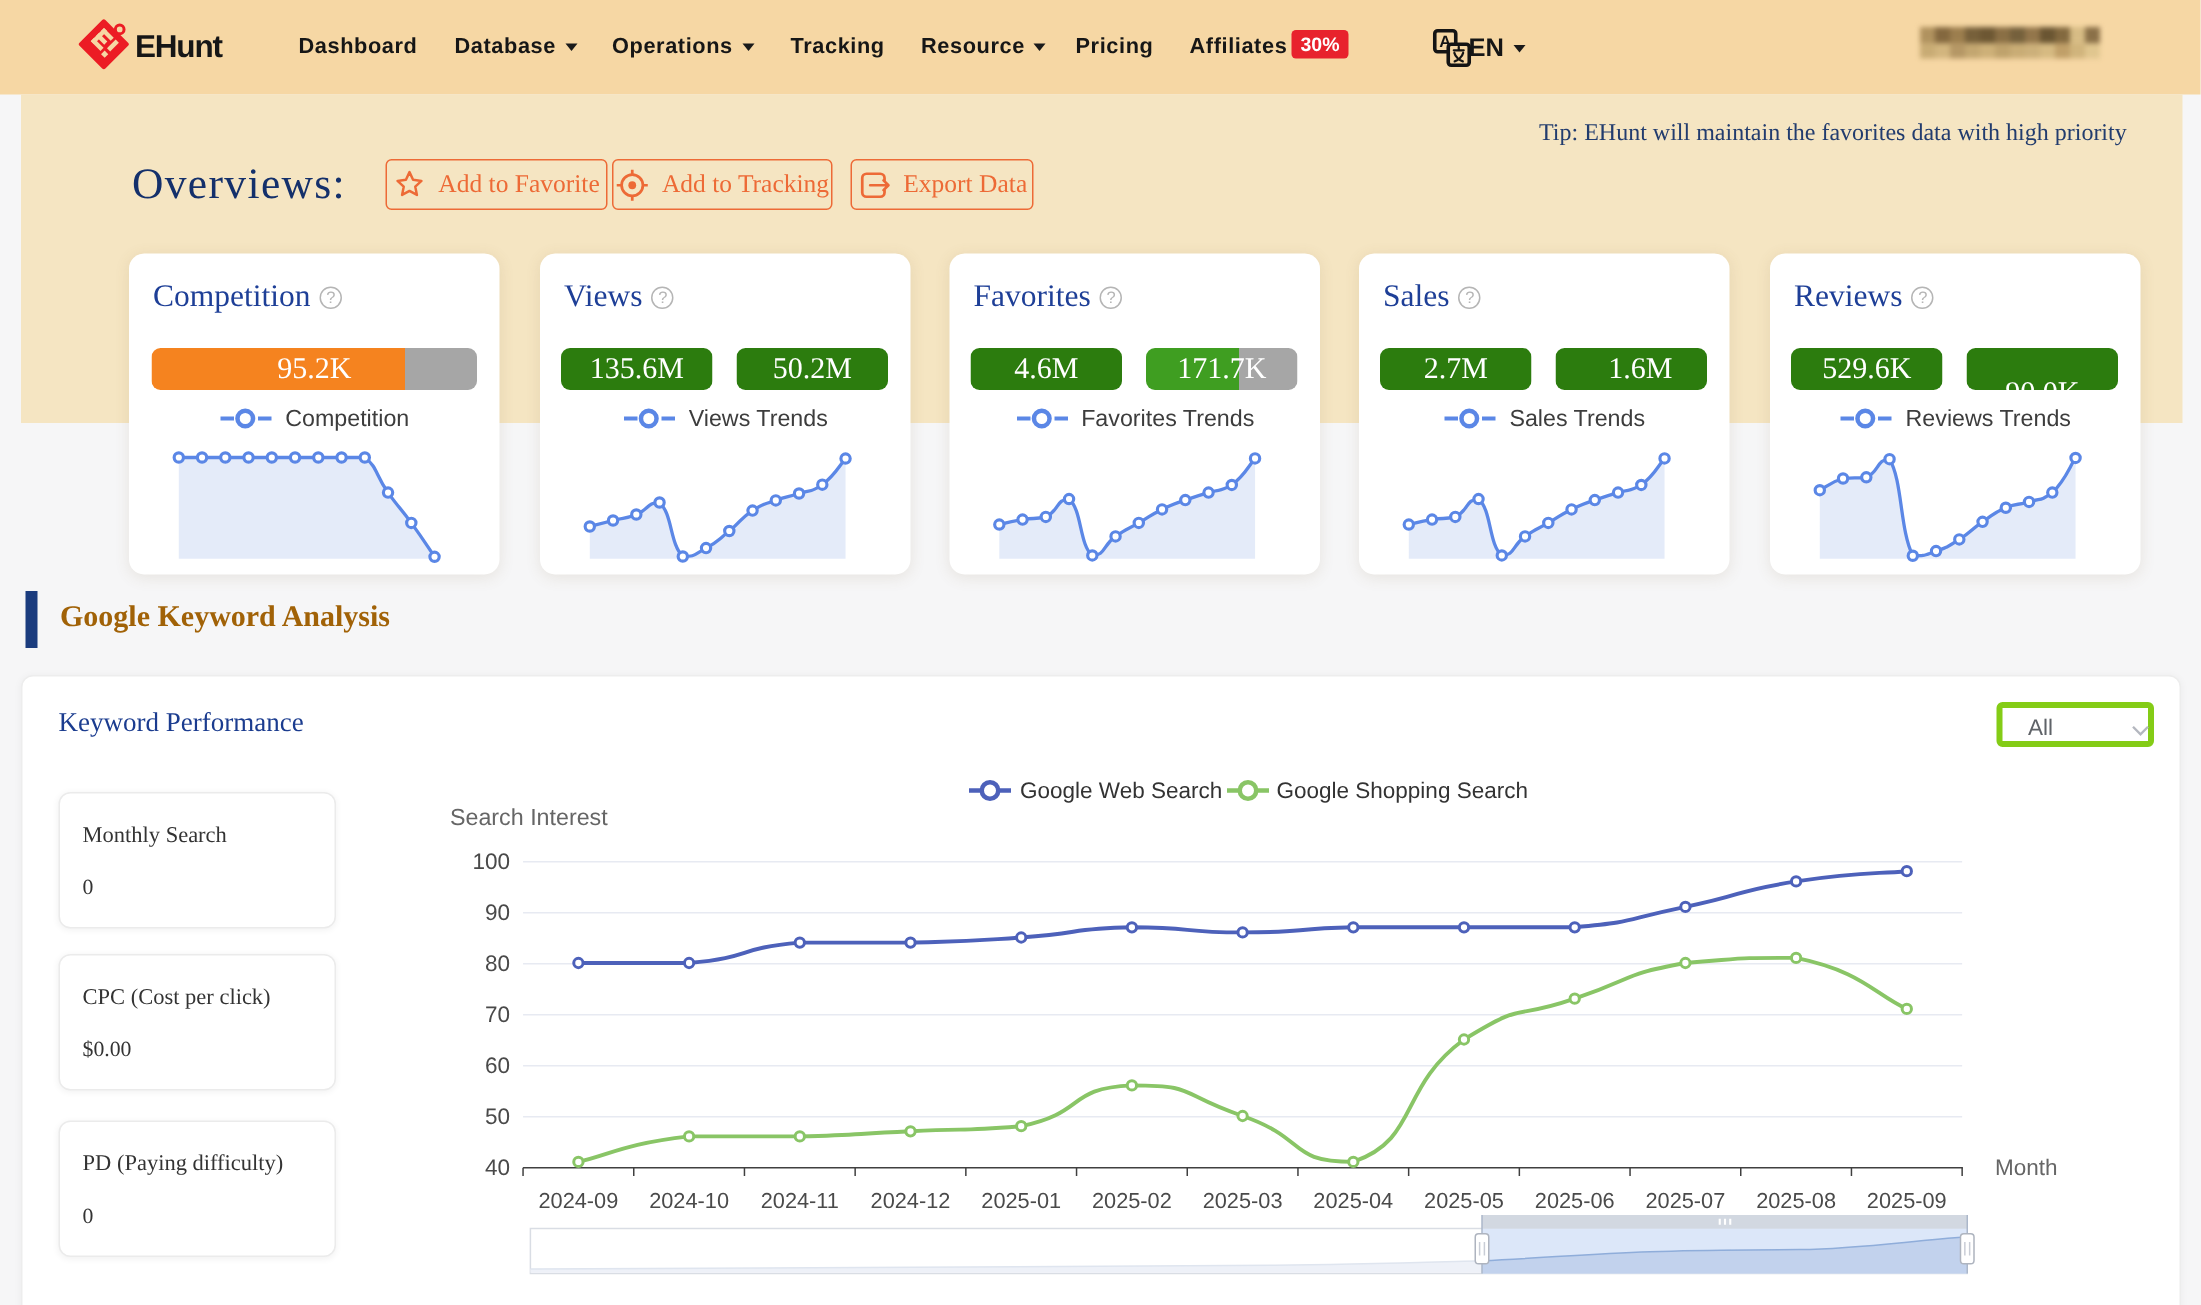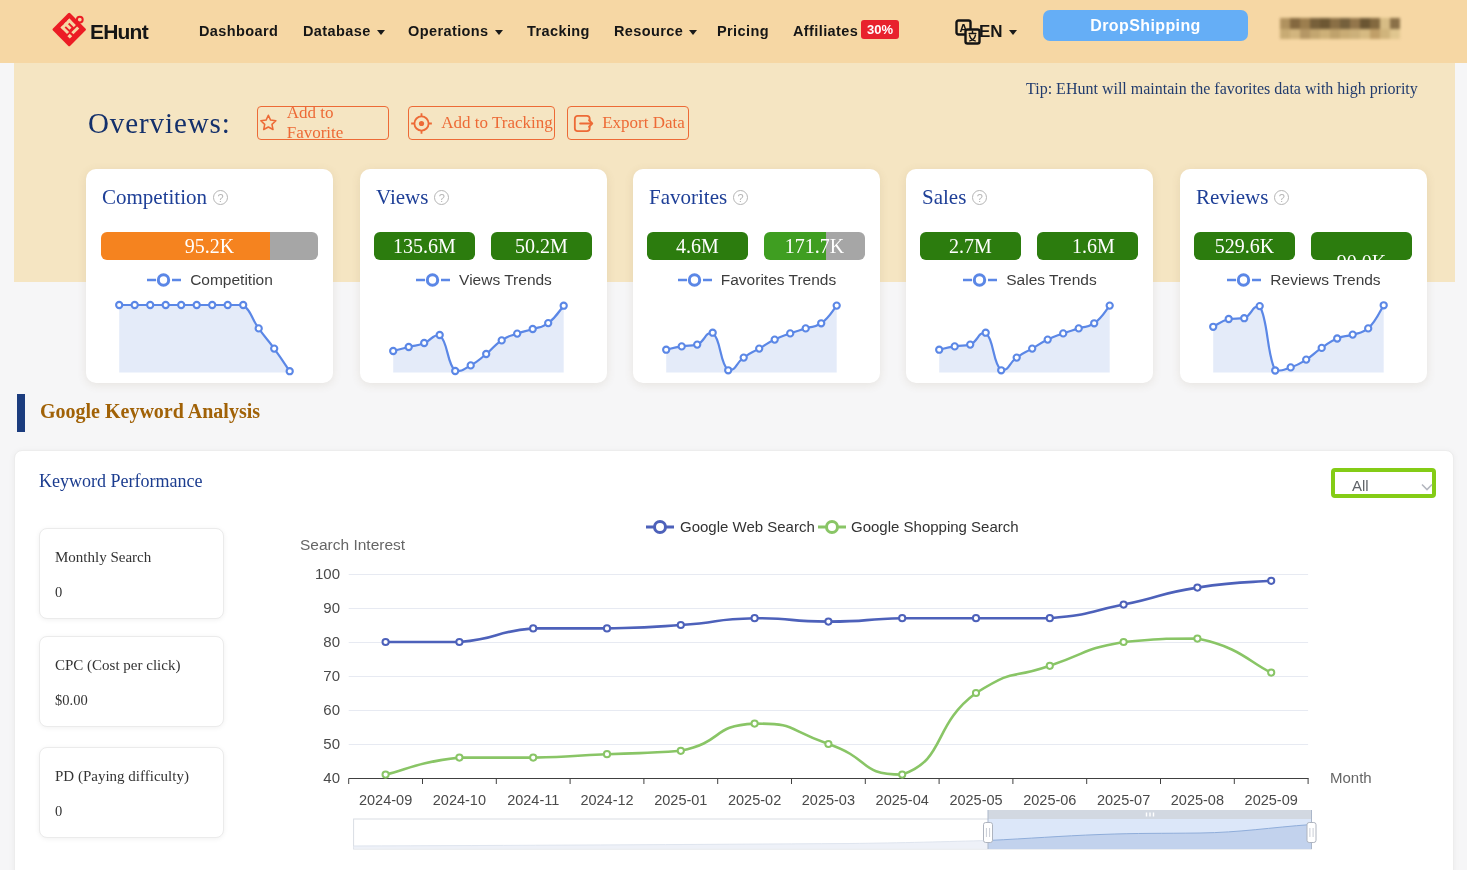--- a/index.html
+++ b/index.html
@@ -49,21 +49,20 @@
   <div class="navitem" style="left:717px;">Pricing</div>
   <div class="navitem" style="left:793px;">Affiliates</div>
   <div class="abs" style="left:861px;top:20px;background:#e8222d;color:#fff;font-weight:700;font-size:13px;border-radius:3px;padding:2px 6px;">30%</div>
   <svg class="abs" style="left:955px;top:19px" width="26" height="26" viewBox="0 0 26 26">
       <rect x="1.5" y="1.5" width="14" height="14" rx="2" fill="none" stroke="#141414" stroke-width="2.4"></rect>
       <text x="8.5" y="12.5" font-size="11" font-weight="bold" fill="#141414" text-anchor="middle" font-family="Liberation Sans">A</text>
       <rect x="10.5" y="10.5" width="14" height="14" rx="2" fill="#f6d7a4" stroke="#141414" stroke-width="2.4"></rect>
       <path d="M14.2 14.5h6.6M17.5 12.2v2.3M14.6 16.3c0.6 2.6 3.4 5 5.6 5.6M20.4 16.3c-0.6 2.6-3.4 5-5.6 5.6" stroke="#141414" stroke-width="1.5" fill="none" stroke-linecap="round"></path>
     </svg>
   <div class="navitem" style="left:979px; font-size:17px; letter-spacing:0;">EN<span class="caret"></span></div>
-  <div class="abs" style="left:1043px;top:10px;width:205px;height:31px;background:#65aef6;border-radius:7px;color:#fff;font-weight:700;font-size:16px;text-align:center;line-height:31px;letter-spacing:.4px;">DropShipping</div>
   <div class="abs" style="left:1280px;top:18px;width:120px;height:21px;filter:blur(1.6px);">
       <div style="display:flex">
         <div style="width:10px;height:10.5px;background:#b0925f"></div>
         <div style="width:10px;height:10.5px;background:#84683f"></div>
         <div style="width:10px;height:10.5px;background:#9c7e4e"></div>
         <div style="width:10px;height:10.5px;background:#77603a"></div>
         <div style="width:10px;height:10.5px;background:#6d5733"></div>
         <div style="width:10px;height:10.5px;background:#8a6f45"></div>
         <div style="width:10px;height:10.5px;background:#75603c"></div>
         <div style="width:10px;height:10.5px;background:#93764b"></div>
@@ -84,21 +83,21 @@
         <div style="width:10px;height:10.5px;background:#d6ba82"></div>
         <div style="width:10px;height:10.5px;background:#c09f68"></div>
         <div style="width:10px;height:10.5px;background:#d0b47c"></div>
         <div style="width:10px;height:10.5px;background:#e0c68f"></div>
       </div>
     </div>
 </div>
 
 <div id="banner"></div>
 <div class="abs" style="left:88px;top:107px;font-family:'Liberation Serif',serif;font-size:29px;letter-spacing:0.9px;color:#14306b;">Overviews:</div>
-<div class="obtn" style="left:257px;width:132px;">
+<div class="obtn" style="left:257px;width:148px;">
 <svg width="22" height="22" viewBox="0 0 24 24" fill="none" stroke="#ed6a36" stroke-width="1.8" stroke-linejoin="round">
       <path d="M12 3l2.6 5.6 6.1.8-4.5 4.2 1.2 6L12 16.7l-5.4 2.9 1.2-6L3.3 9.4l6.1-.8z"></path>
     </svg>
 <span>Add to Favorite</span>
   </div>
 <div class="obtn" style="left:408px;width:147px;">
 <svg width="23" height="23" viewBox="0 0 24 24" fill="none" stroke="#ed6a36" stroke-width="1.9">
       <circle cx="12" cy="12" r="7.4"></circle>
       <circle cx="12" cy="12" r="2.7" fill="#ed6a36" stroke="none"></circle>
       <path d="M12 1.2v4M12 18.8v4M1.2 12h4M18.8 12h4"></path>

